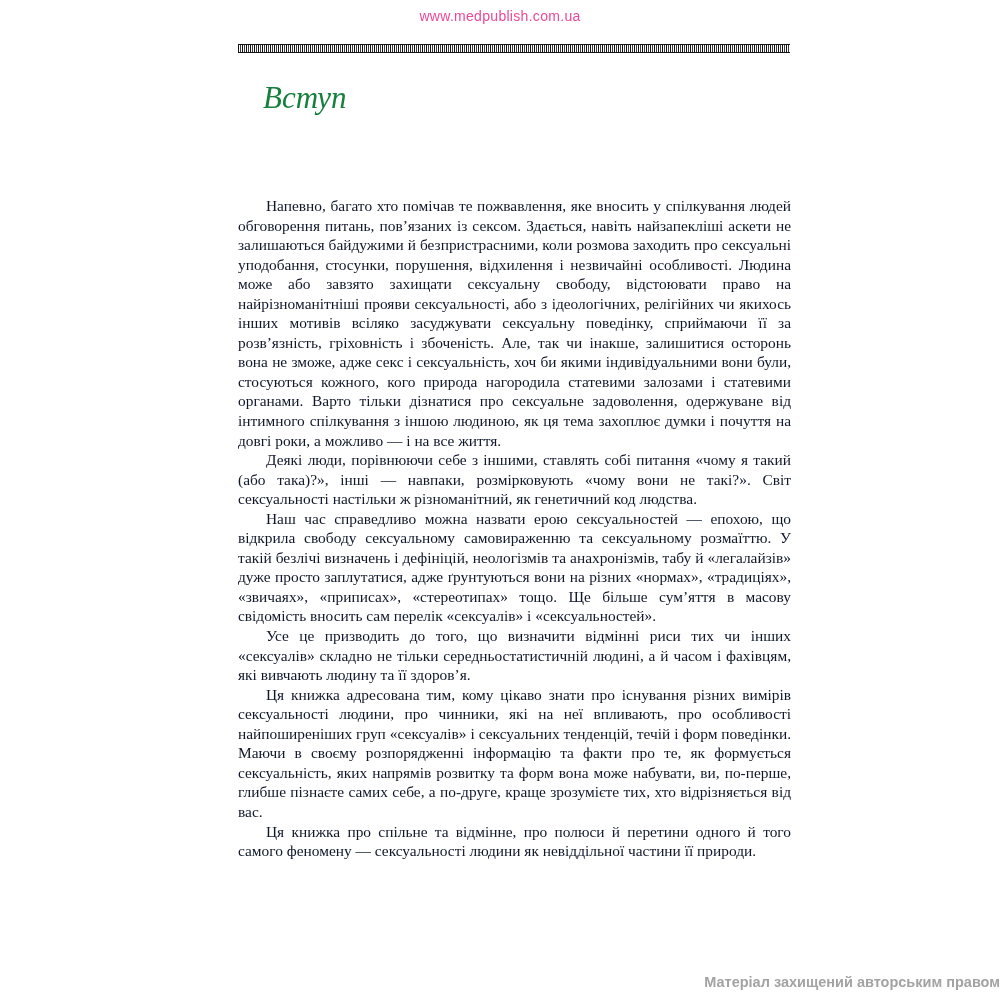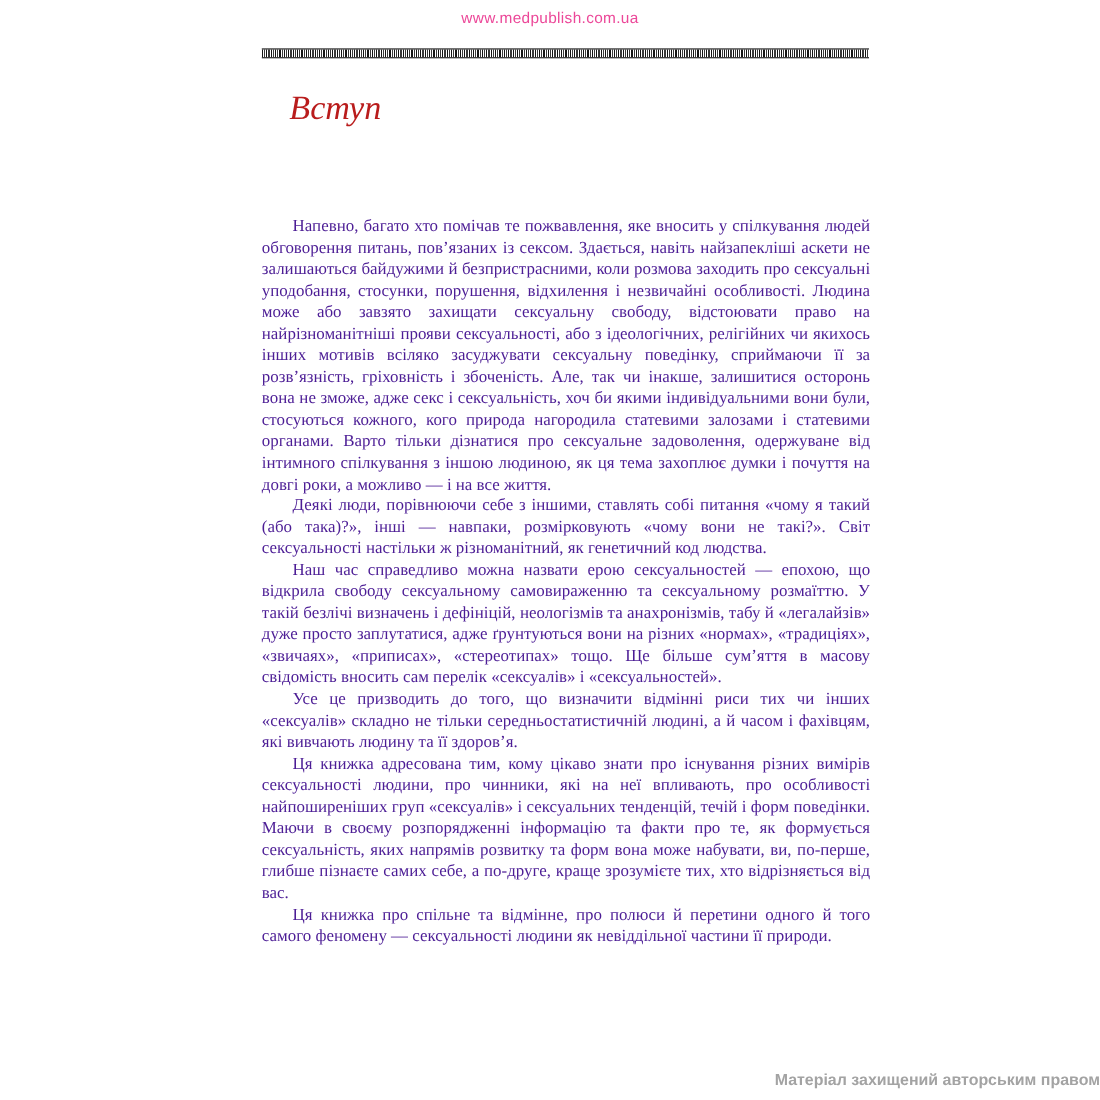--- a/index.html
+++ b/index.html
@@ -39,31 +39,31 @@
     border-bottom: 1px solid #141414;
   }
   .chapter-heading {
     position: absolute;
     top: 80px;
     left: 263px;
     font-family: "Liberation Serif", serif;
     font-style: italic;
     font-weight: 500;
     font-size: 31px;
-    color: #b91c1c;
+    color: #15803d;
   }
   .body-text {
     position: absolute;
     top: 196px;
     left: 238px;
     width: 553px;
     font-family: "Liberation Serif", serif;
     font-size: 15.4px;
     line-height: 19.55px;
-    color: #4c1d95;
+    color: #0f172a;
     text-align: justify;
   }
   .body-text p {
     text-indent: 28px;
   }
   .footer-notice {
     position: absolute;
     bottom: 10px;
     left: 0;
     width: 100%;

